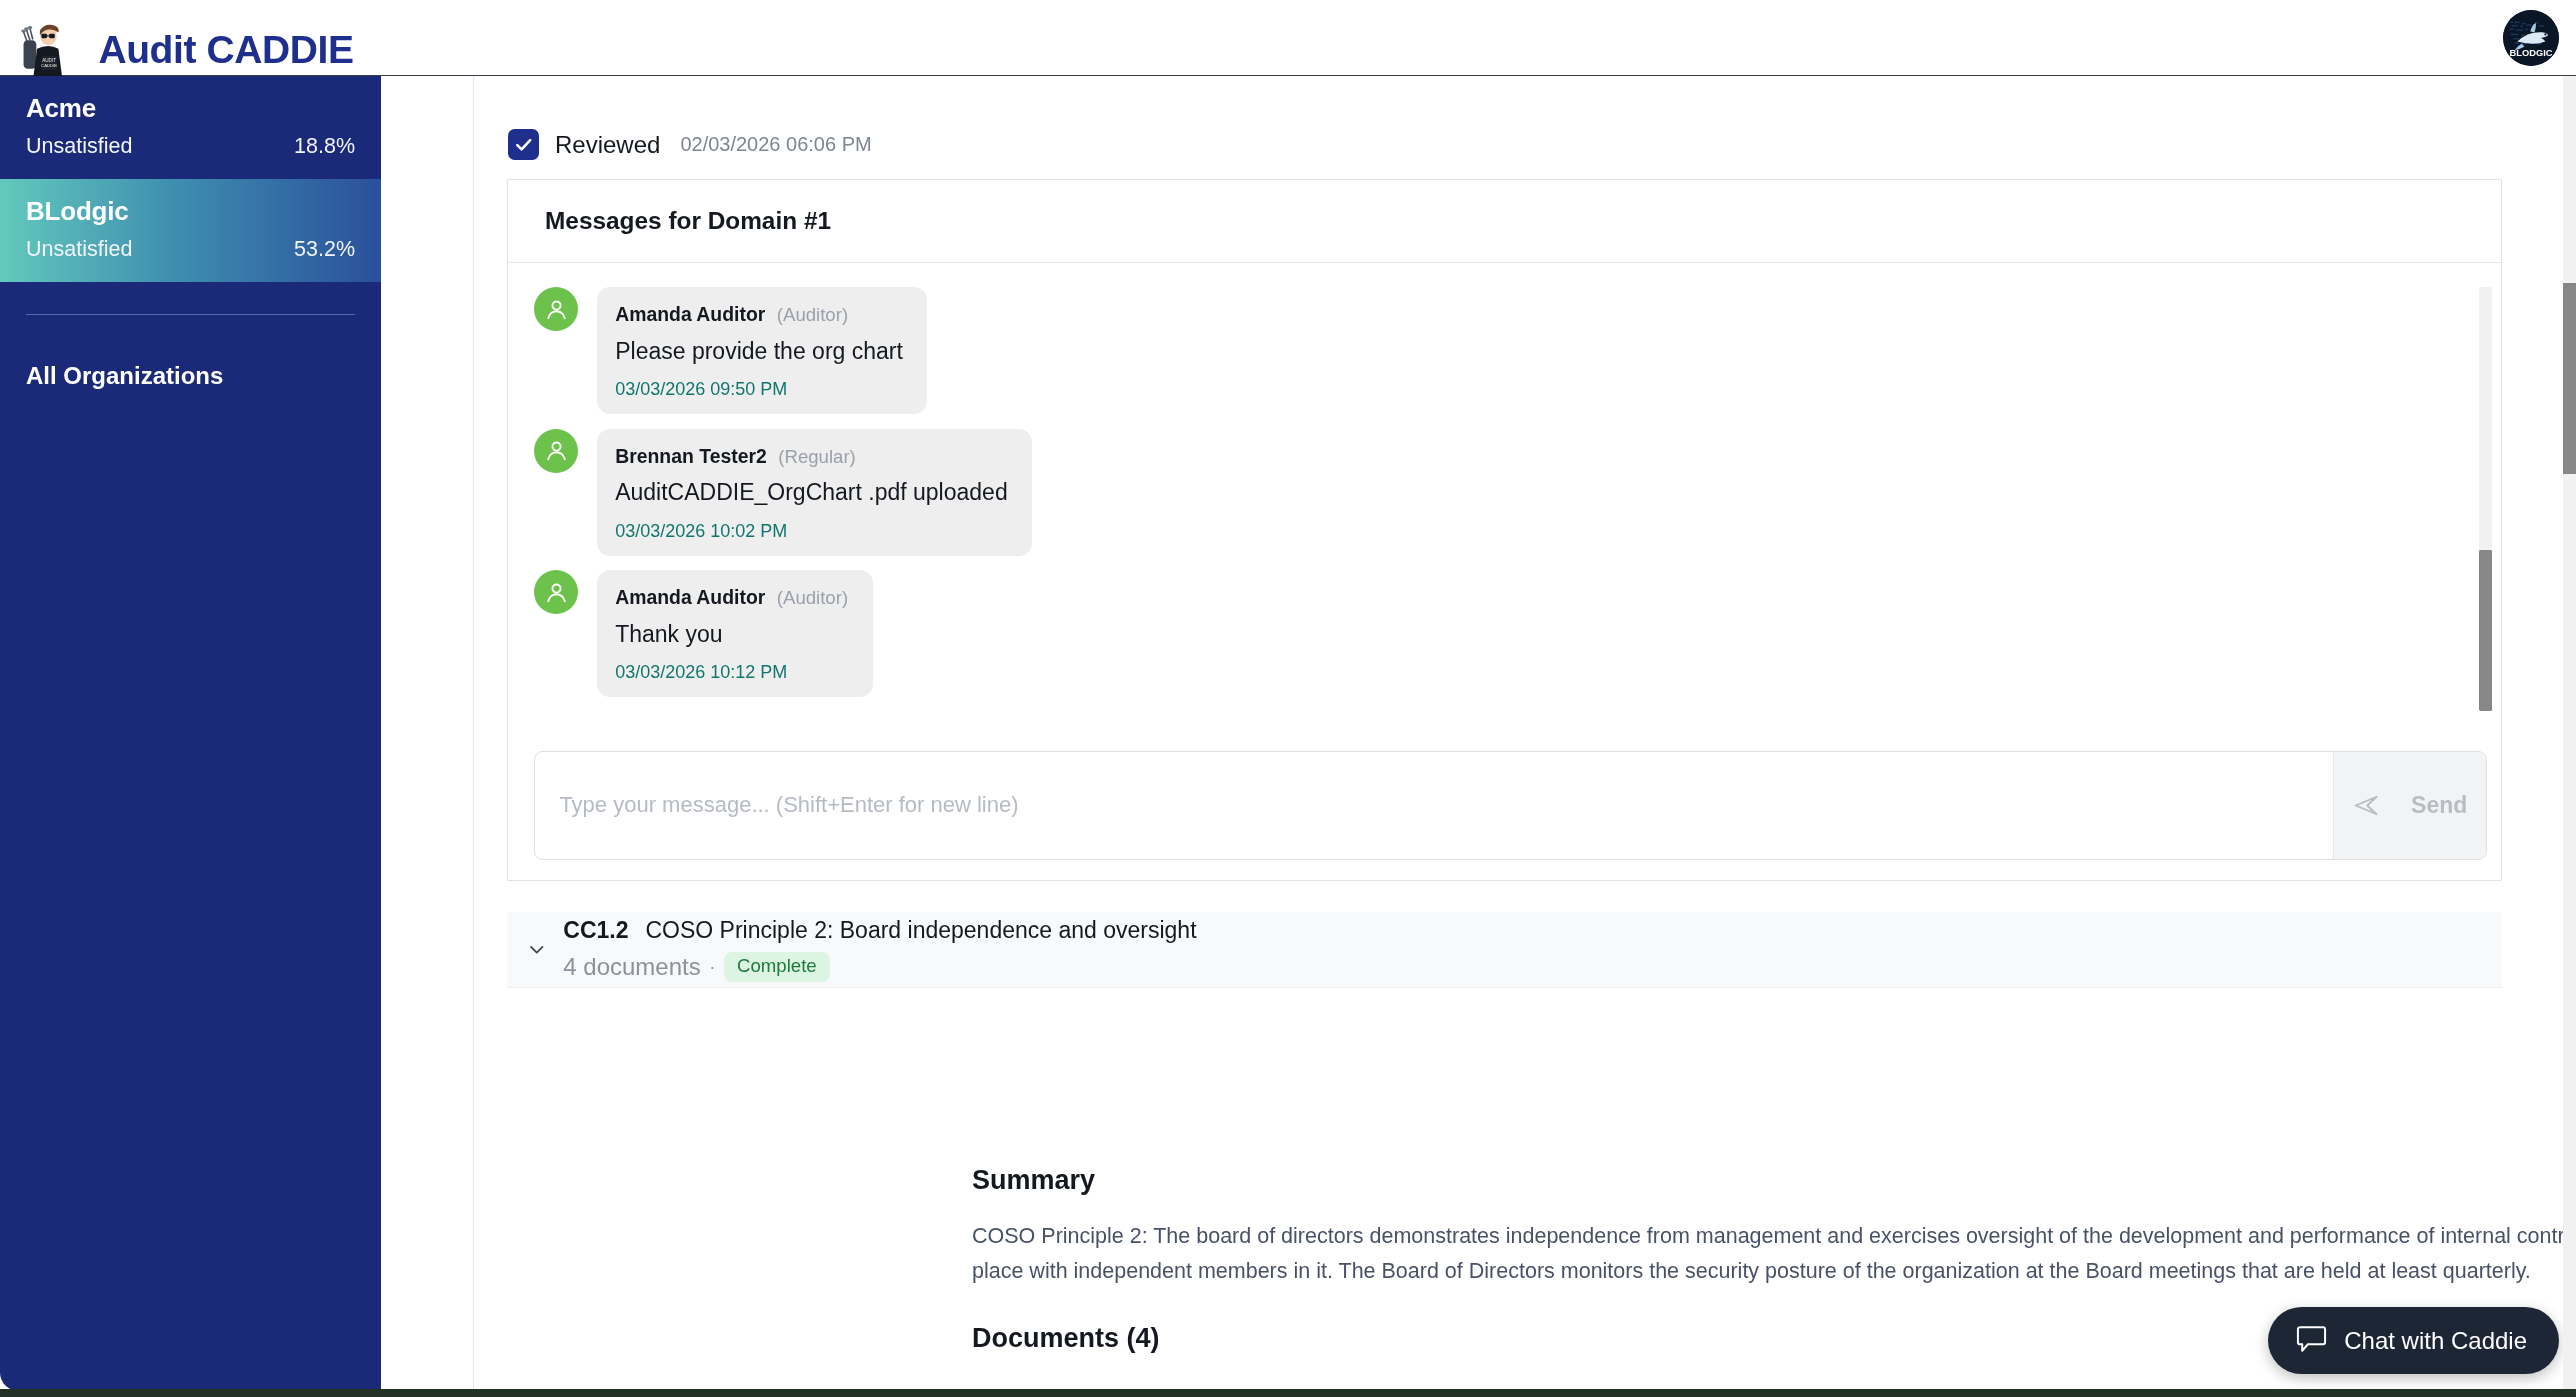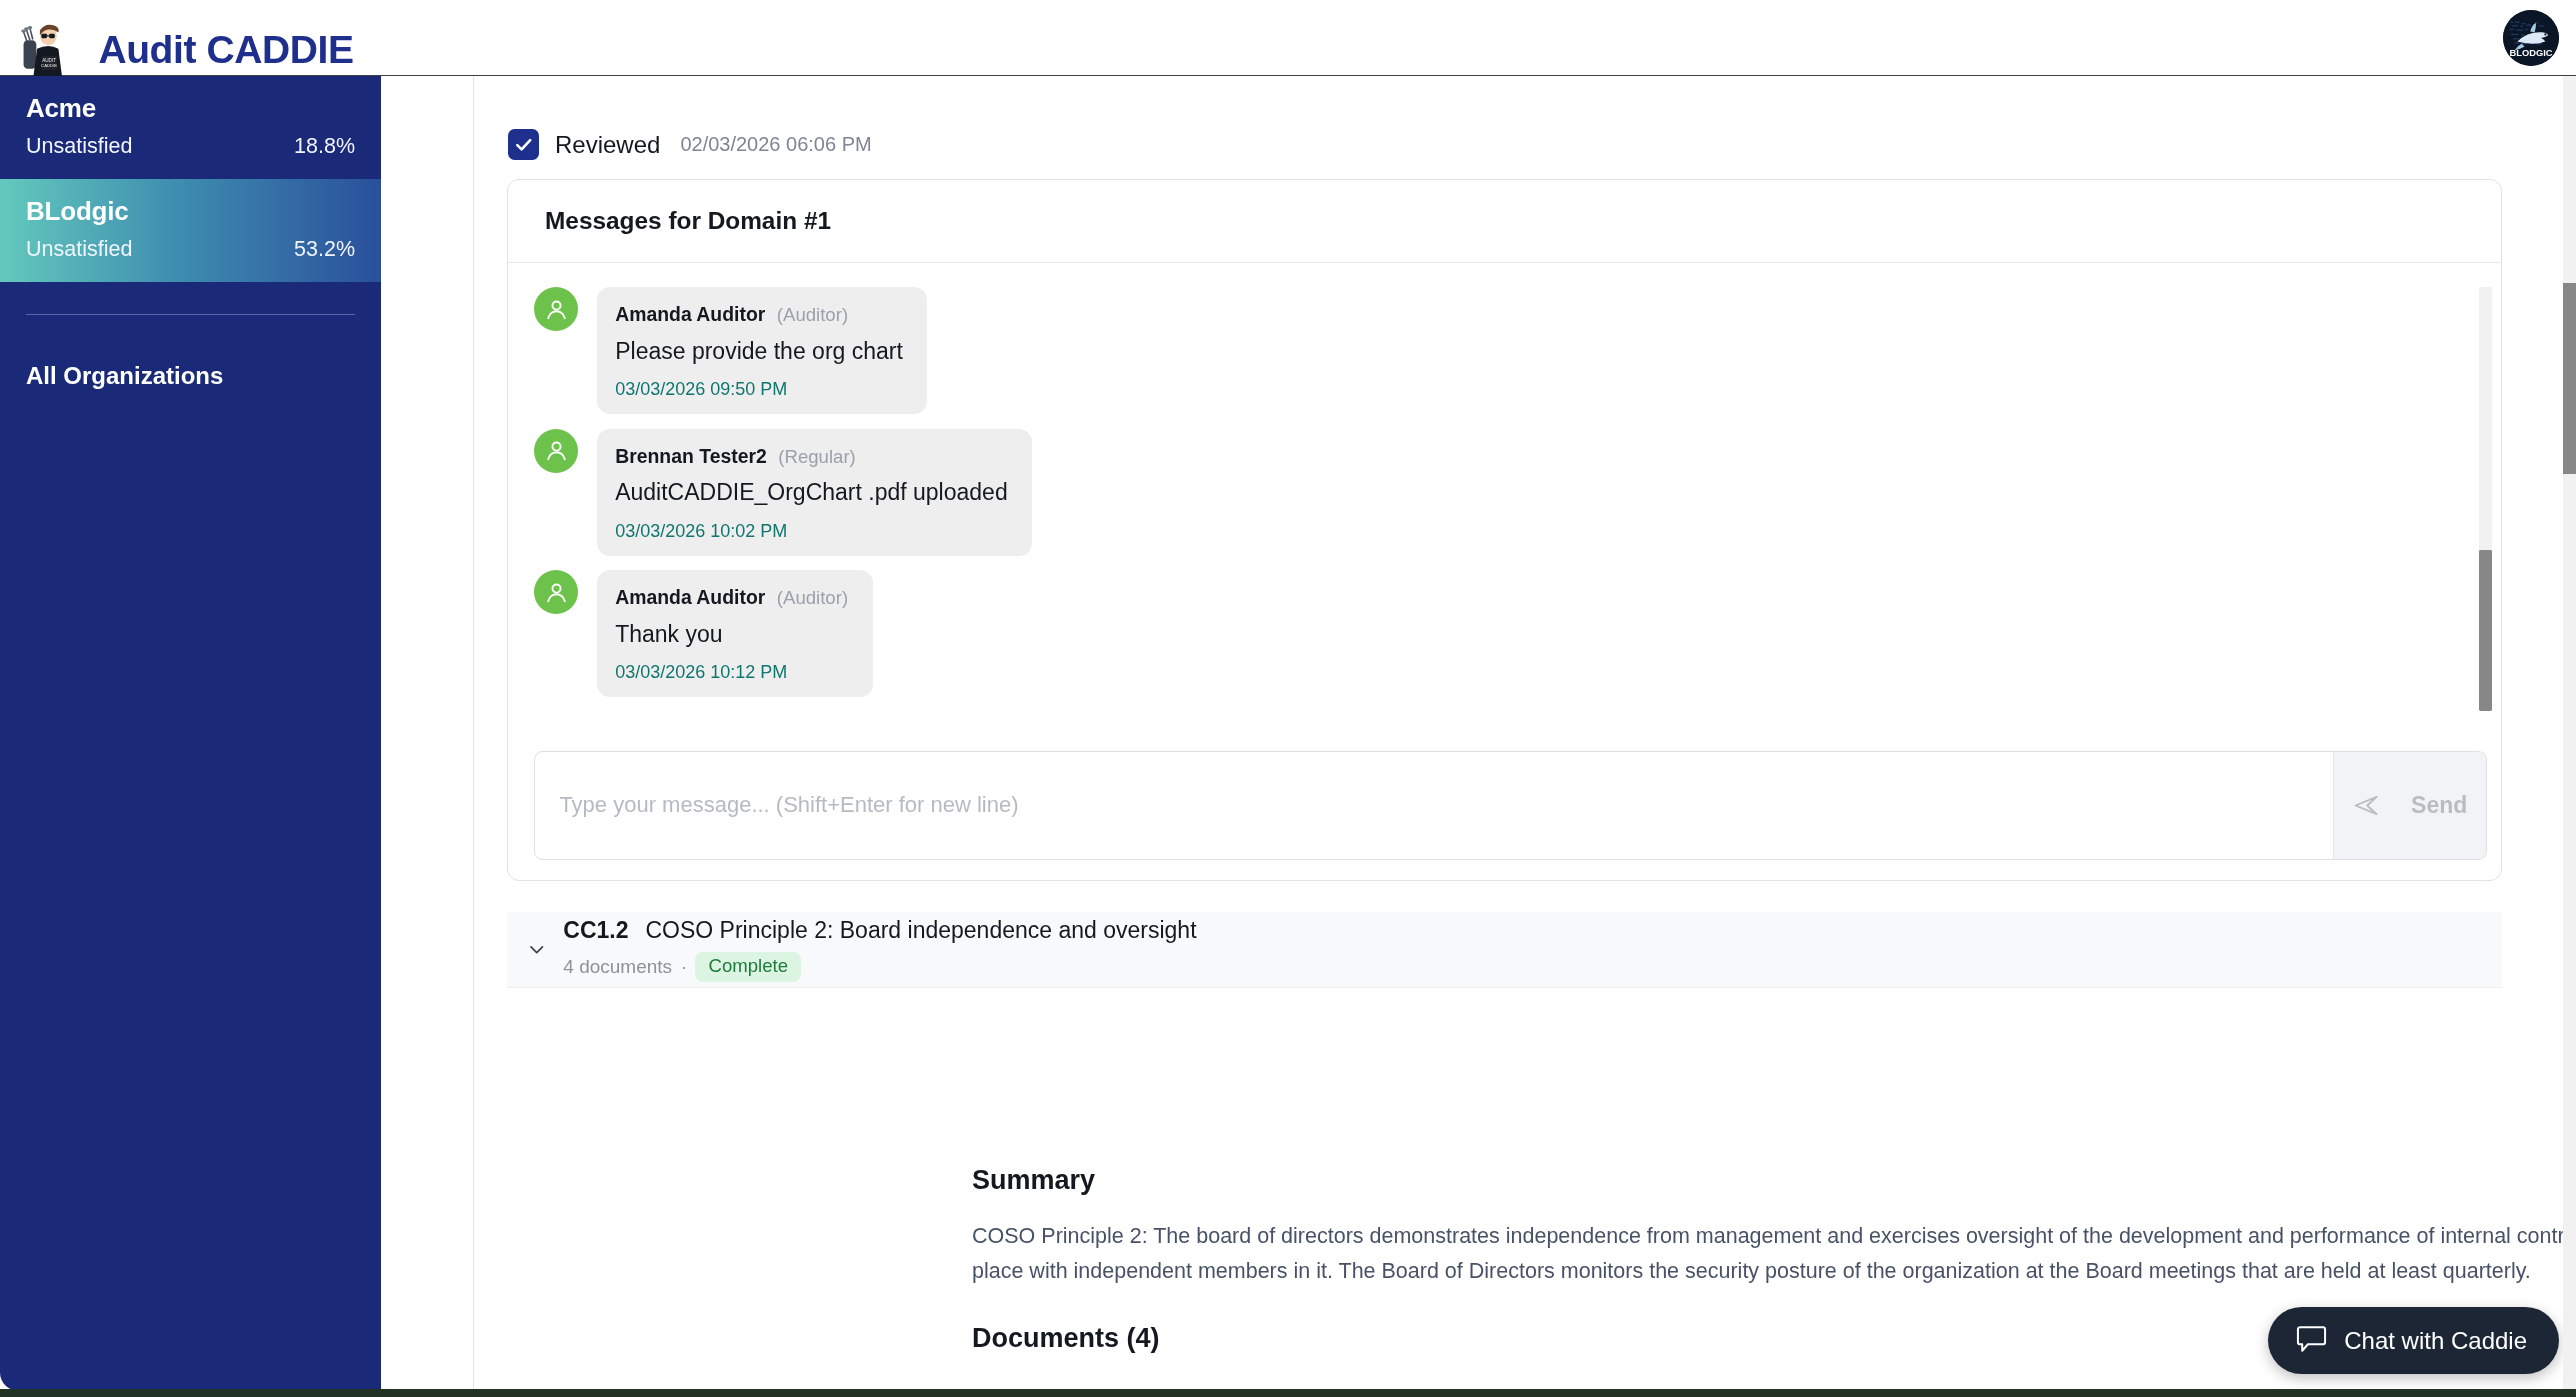--- a/index.html
+++ b/index.html
@@ -78,21 +78,21 @@
     width:31px; height:31px; border-radius:6.5px; background:#1e2f8d;
     display:flex; align-items:center; justify-content:center; flex:0 0 auto;
   }
   .checkbox svg { width:21.5px; height:21.5px; }
   #reviewed-label { font-size:24px; color:#14181f; margin-left:16px; white-space:nowrap; }
   #reviewed-ts { font-size:20px; color:#7e8694; margin-left:20px; white-space:nowrap; }
 
   
   #messages-panel {
     position:absolute; left:33px; top:103px; width:1995px; height:702px;
-    background:#ffffff; border:1.4px solid #dfe2e7; border-radius:12px;
+    background:#ffffff; border:1.4px solid #dfe2e7; border-radius:1px;
     overflow:hidden;
   }
   #messages-header {
     height:83px; border-bottom:1.4px solid #e6e8ec;
     display:flex; align-items:center; padding-left:37px;
     font-size:24.4px; font-weight:bold; color:#14181f;
   }
   #messages-body {
     position:relative; height:503px; padding:24.4px 0 0 0; overflow:hidden;
   }
@@ -150,21 +150,21 @@
   #cc-chevron {
     width:42px; margin-left:8.6px; display:flex; align-items:center; justify-content:center;
     color:#3d4350;
   }
   #cc-chevron svg { width:21.5px; height:21.5px; }
   #cc-headtext { margin-left:5.7px; }
   #cc-title-row { display:flex; align-items:baseline; }
   #cc-code { font-size:23px; font-weight:bold; color:#14181f; }
   #cc-title { font-size:23px; color:#14181f; margin-left:17px; white-space:nowrap; }
   #cc-sub-row { display:flex; align-items:center; margin-top:8px; }
-  #cc-doccount { font-size:19px; color:#8b929c; }
+  #cc-doccount { font-size:24px; color:#8b929c; }
   #cc-dot { font-size:18.6px; color:#8b929c; margin:0 8.6px; }
   .badge-complete {
     font-size:18.6px; color:#1e7b3c; background:#dcf5e2;
     border-radius:8px; padding:3.6px 13px 5px 13px;
   }
 
   
   #summary-title {
     position:absolute; left:498px; top:1089px; font-size:27px; font-weight:bold; color:#14181f;
   }

